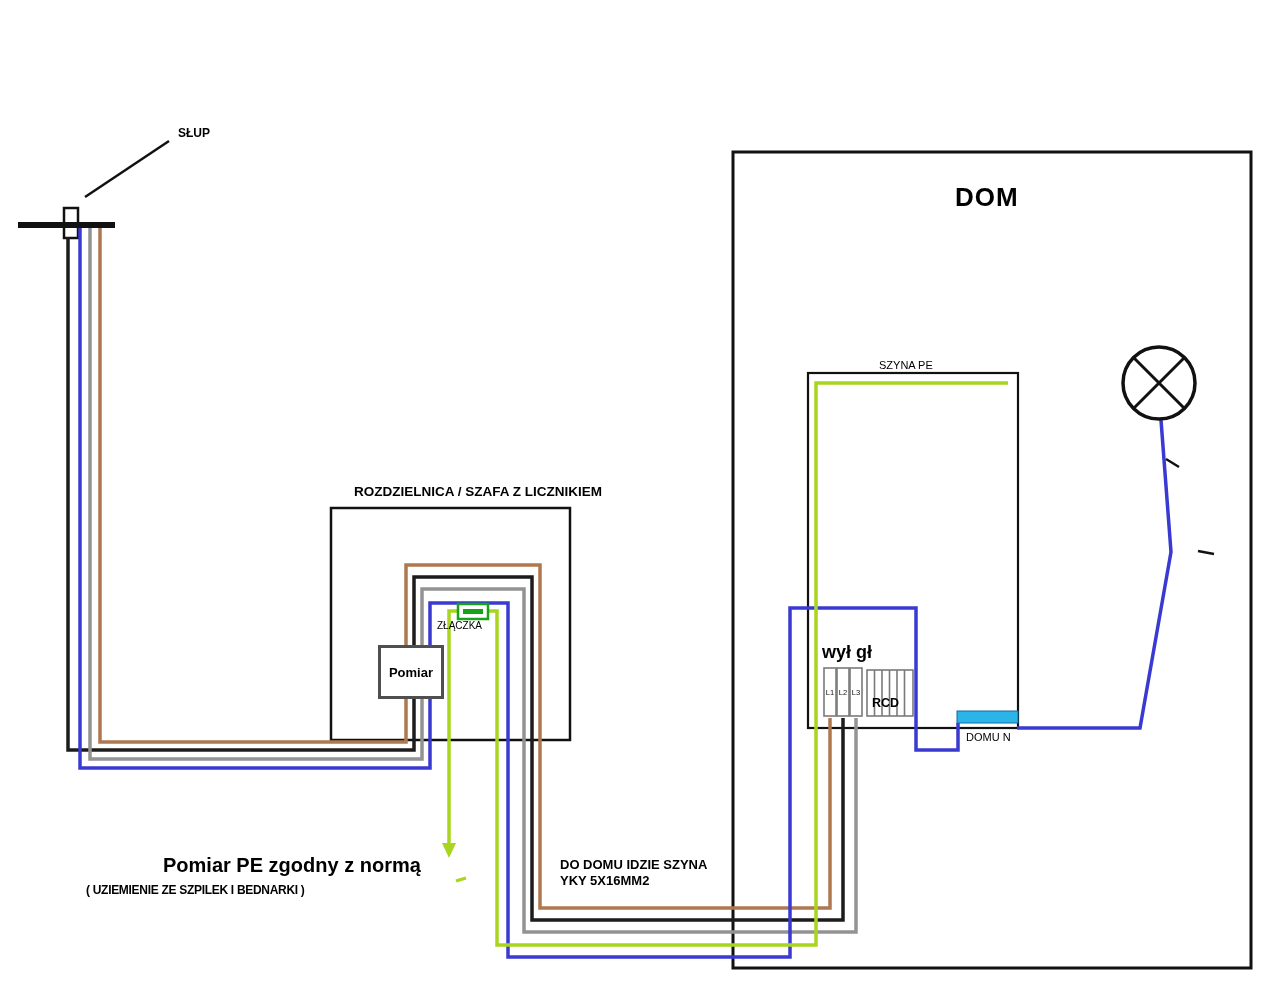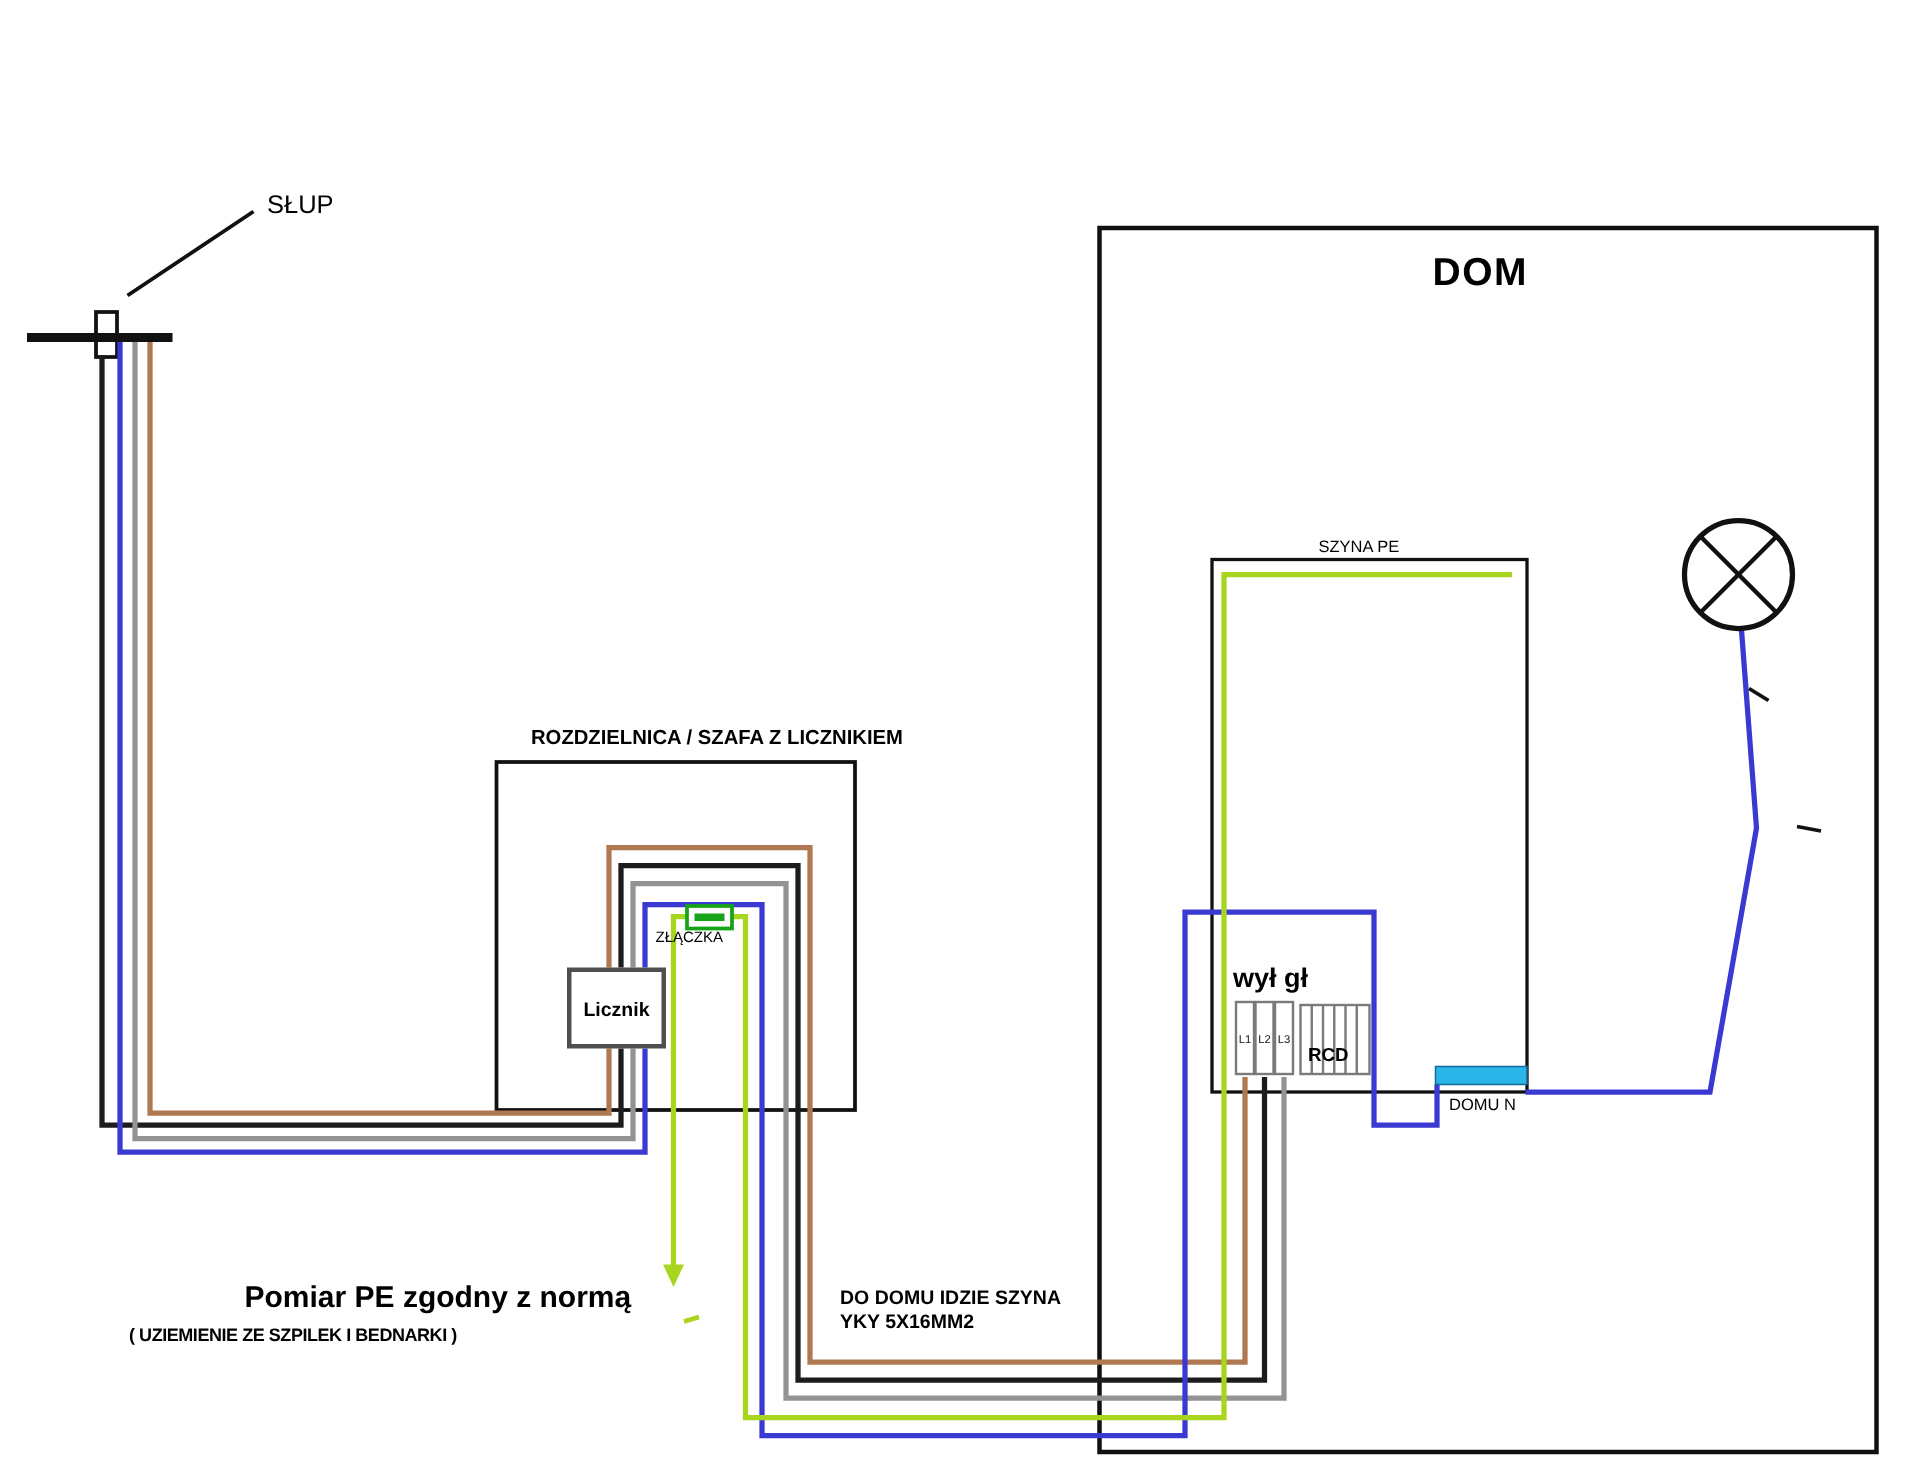--- a/index.html
+++ b/index.html
@@ -1,21 +1,21 @@
 <!DOCTYPE html>
 <html><head>
 <meta charset="utf-8">
 <style>
   html,body{margin:0;padding:0;background:#ffffff;}
   .stage{position:relative;width:1280px;height:984px;background:#ffffff;
          font-family:"Liberation Sans",sans-serif;color:#000;overflow:hidden;}
   .stage svg{position:absolute;left:0;top:0;}
   .lbl{position:absolute;white-space:nowrap;line-height:1.15;}
-  .f-slup{font-size:17px;font-weight:normal;}
-  .f-dom{font-size:26px;font-weight:bold;letter-spacing:1px;}
+  .f-slup{font-size:12px;font-weight:bold;}
+  .f-dom{font-size:26px;font-weight:bold;letter-spacing:1px;margin-top:16px;}
   .f-roz{font-size:13.5px;font-weight:bold;}
   .f-zla{font-size:10px;}
   .f-szy{font-size:11px;}
   .f-wyl{font-size:18px;font-weight:bold;}
   .f-rcd{font-size:12.5px;font-weight:bold;margin-top:48px;}
   .f-pom{font-size:20px;font-weight:bold;}
   .f-uzi{font-size:12px;font-weight:bold;letter-spacing:-0.3px;}
   .f-kab{font-size:13px;font-weight:bold;}
   .wire{fill:none;stroke-width:3.5;}
   .boxdom{fill:#ffffff;stroke:#111111;stroke-width:3;}
@@ -75,21 +75,21 @@
 
     <circle cx="1159" cy="383" r="36" fill="#ffffff" stroke="#111111" stroke-width="3.5"></circle>
     <line x1="1133.5" y1="357.5" x2="1184.5" y2="408.5" stroke="#111111" stroke-width="3"></line>
     <line x1="1133.5" y1="408.5" x2="1184.5" y2="357.5" stroke="#111111" stroke-width="3"></line>
   </svg>
 
   <div class="lbl f-slup" style="left:178px;top:127px;">SŁUP</div>
   <div class="lbl f-dom" style="left:955px;top:167px;">DOM</div>
   <div class="lbl f-roz" style="left:318px;top:484px;padding-left:36px;">ROZDZIELNICA / SZAFA Z LICZNIKIEM</div>
   <div class="licznik">
-    <span>Licznik</span>
+    <span>Pomiar</span>
   </div>
   <div class="lbl f-zla" style="left:437px;top:620px;">ZŁĄCZKA</div>
   <div class="lbl f-szy" style="left:879px;top:359px;">SZYNA PE</div>
   <div class="lbl f-szy" style="left:966px;top:731px;">DOMU N</div>
   <div class="lbl f-wyl" style="left:822px;top:642px;">wył gł</div>
   <div class="lbl f-rcd" style="left:872px;top:648px;">RCD</div>
   <div class="lbl f-pom" style="left:163px;top:854px;">Pomiar PE zgodny z normą</div>
   <div class="lbl f-uzi" style="left:86px;top:884px;">( UZIEMIENIE ZE SZPILEK I BEDNARKI )</div>
   <div class="lbl f-kab" style="left:560px;top:858px;">DO DOMU IDZIE SZYNA</div>
   <div class="lbl f-kab" style="left:560px;top:874px;">YKY 5X16MM2</div>

